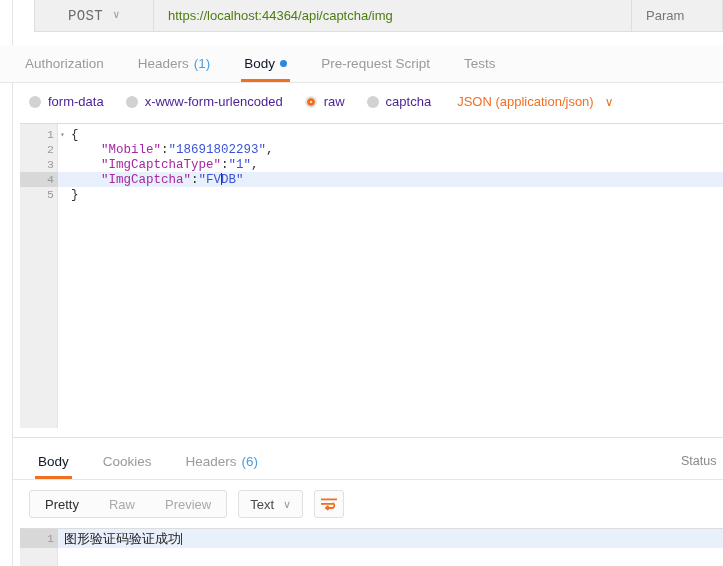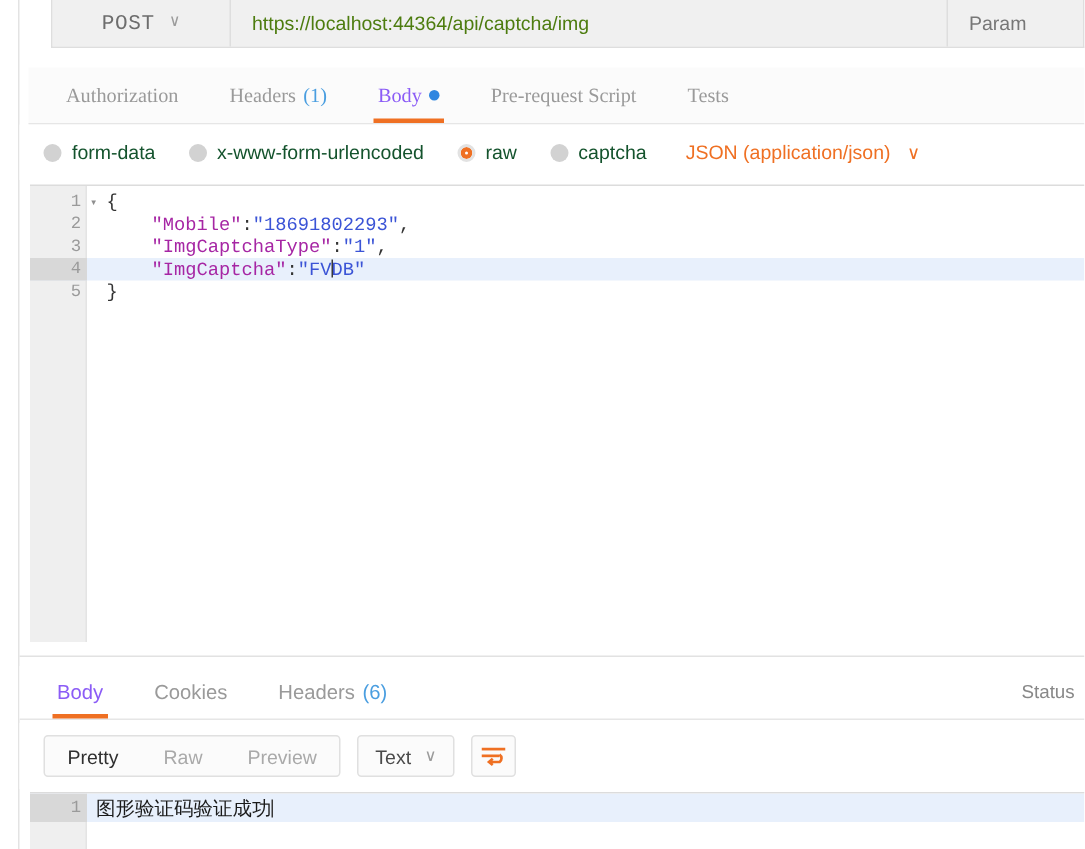--- a/index.html
+++ b/index.html
@@ -35,50 +35,50 @@
     border-right: 1px solid #dedede;
   }
   .params-box {
     width: 90px; display: flex; align-items: center; padding-left: 14px;
     font-size: 13px; color: #777; background: #f0f0f0; cursor: pointer;
     overflow: hidden; white-space: nowrap;
   }
 
   
   .req-tabs {
-    position: absolute; left: 19px; top: 45px; right: 0; height: 38px;
+    position: absolute; left: 0; top: 45px; right: 0; height: 38px;
     display: flex; align-items: flex-start; background: #fbfbfb;
-    border-bottom: 1px solid #e6e6e6; padding-left: 8px; font-family: Liberation Serif, serif;
+    border-bottom: 1px solid #e6e6e6; padding-left: 8px;
   }
   .rtab {
     position: relative; height: 100%;
     display: flex; align-items: center; gap: 5px;
     padding: 0 17px; font-size: 13.5px; color: #9a9a9a; cursor: pointer;
     white-space: nowrap;
   }
-  .rtab.active { color: #8b5cf6; }
+  .rtab.active { color: #0f172a; }
   .rtab.active::after {
     content: ""; position: absolute; left: 14px; right: 14px; bottom: 0;
     height: 3px; background: #ef7023;
   }
   .badge-count { color: #4a9ee0; font-size: 13.5px; }
   .dot-blue {
     width: 7px; height: 7px; border-radius: 50%; background: #2f86e0;
     display: inline-block;
   }
 
   
   .bodytype-row {
     position: absolute; left: 13px; top: 83px; right: 0; height: 37px;
     display: flex; align-items: center; background: #ffffff; padding-left: 16px;
     gap: 0px;
   }
   .radio-item {
     display: flex; align-items: center; gap: 7px; cursor: pointer;
-    font-size: 13px; color: #14532d; margin-right: 22px; white-space: nowrap;
+    font-size: 13px; color: #4c1d95; margin-right: 22px; white-space: nowrap;
   }
   .radio {
     width: 12px; height: 12px; border-radius: 50%;
     background: #d2d2d2; flex: none;
   }
   .radio.on {
     background: #fff; border: 2px solid #e2e2e2;
     box-shadow: inset 0 0 0 3px #ef7023;
   }
   .json-select {

